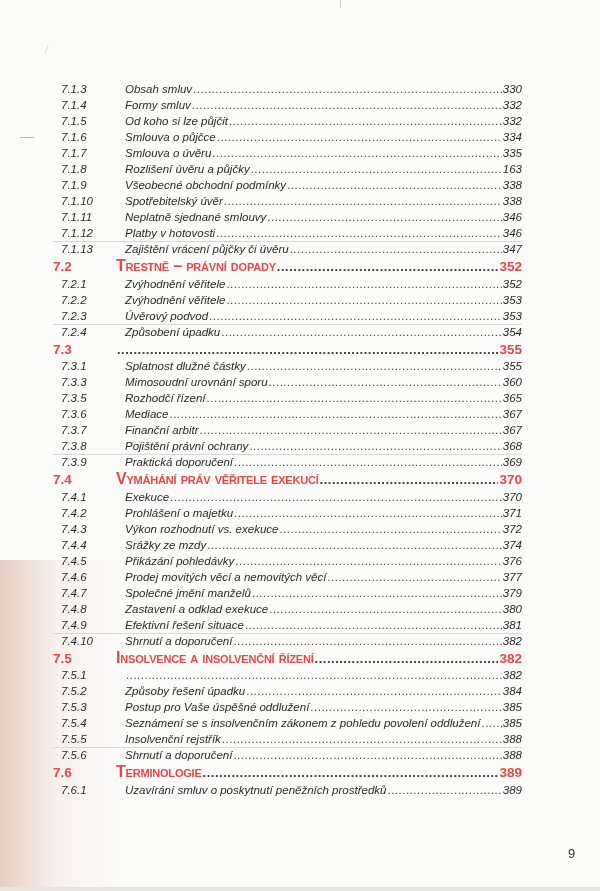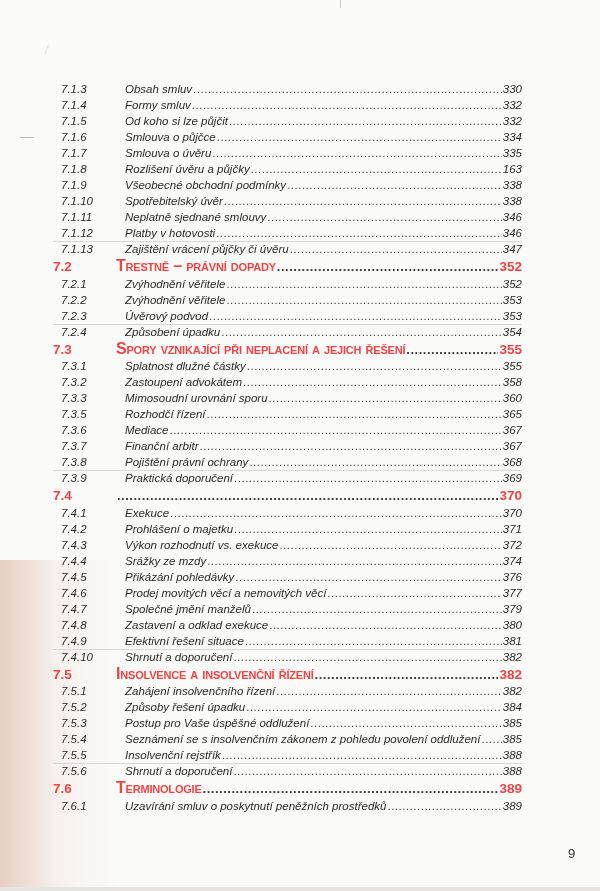--- a/index.html
+++ b/index.html
@@ -150,37 +150,30 @@
       <span class="page">353</span>
     </div>
     <div class="row sub">
       <span class="num">7.2.4</span>
       <span class="title">Způsobení úpadku</span>
       <span class="dots"></span>
       <span class="page">354</span>
     </div>
     <div class="row sec sec-wrap">
       <span class="num">7.3</span>
-      <span class="title">Spory vznikající při neplacení a jejich řešení</span>
       <span class="dots"></span>
       <span class="page">355</span>
     </div>
     <div class="row sub">
       <span class="num">7.3.1</span>
       <span class="title">Splatnost dlužné částky</span>
       <span class="dots"></span>
       <span class="page">355</span>
     </div>
     <div class="row sub">
-      <span class="num">7.3.2</span>
-      <span class="title">Zastoupení advokátem</span>
-      <span class="dots"></span>
-      <span class="page">358</span>
-    </div>
-    <div class="row sub">
       <span class="num">7.3.3</span>
       <span class="title">Mimosoudní urovnání sporu</span>
       <span class="dots"></span>
       <span class="page">360</span>
     </div>
     <div class="row sub">
       <span class="num">7.3.5</span>
       <span class="title">Rozhodčí řízení</span>
       <span class="dots"></span>
       <span class="page">365</span>
@@ -204,20 +197,21 @@
       <span class="page">368</span>
     </div>
     <div class="row sub">
       <span class="num">7.3.9</span>
       <span class="title">Praktická doporučení</span>
       <span class="dots"></span>
       <span class="page">369</span>
     </div>
     <div class="row sec sec-wrap">
       <span class="num">7.4</span>
+      <span class="title">Vymáhání práv věřitele exekucí</span>
       <span class="dots"></span>
       <span class="page">370</span>
     </div>
     <div class="row sub">
       <span class="num">7.4.1</span>
       <span class="title">Exekuce</span>
       <span class="dots"></span>
       <span class="page">370</span>
     </div>
     <div class="row sub">
@@ -275,21 +269,20 @@
       <span class="page">382</span>
     </div>
     <div class="row sec sec-wrap">
       <span class="num">7.5</span>
       <span class="title">Insolvence a insolvenční řízení</span>
       <span class="dots"></span>
       <span class="page">382</span>
     </div>
     <div class="row sub">
       <span class="num">7.5.1</span>
-      <span class="title">Zahájení insolvenčního řízení</span>
       <span class="dots"></span>
       <span class="page">382</span>
     </div>
     <div class="row sub">
       <span class="num">7.5.2</span>
       <span class="title">Způsoby řešení úpadku</span>
       <span class="dots"></span>
       <span class="page">384</span>
     </div>
     <div class="row sub">

